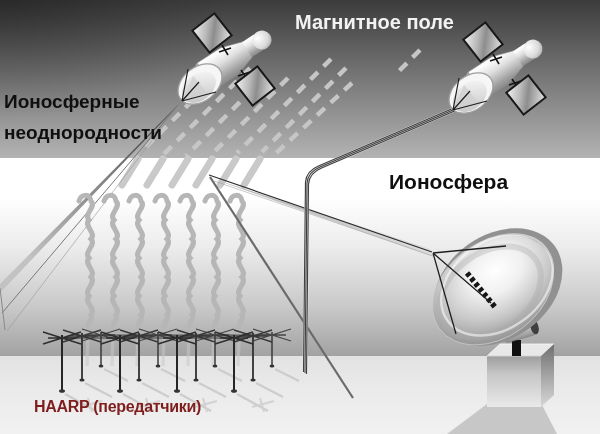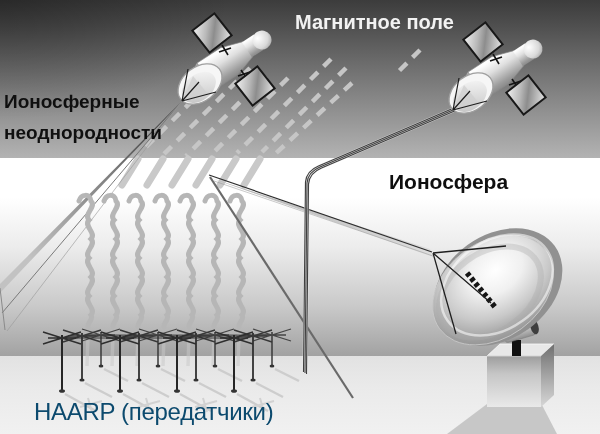--- a/index.html
+++ b/index.html
@@ -5,21 +5,21 @@
   html,body{margin:0;padding:0;background:#222;}
   .stage{
     position:relative;width:600px;height:434px;overflow:hidden;
     font-family:"Liberation Sans",sans-serif;background:#fff;
   }
   .stage svg{position:absolute;left:0;top:0;}
   .label{position:absolute;white-space:nowrap;}
   .lbl-magnetic{left:295px;top:11px;font-size:20px;font-weight:bold;color:#f2f2f2;}
   .lbl-irreg{left:4px;top:86px;font-size:19px;font-weight:bold;color:#0f0f0f;line-height:31px;}
   .lbl-ionosphere{left:389px;top:170px;font-size:21px;font-weight:bold;color:#0f0f0f;}
-  .lbl-haarp{left:34px;top:398px;font-size:24px;font-weight:normal;color:#0c4a6e;letter-spacing:-0.3px;}
+  .lbl-haarp{left:34px;top:398px;font-size:16px;font-weight:bold;color:#7f1d1d;letter-spacing:-0.3px;}
 </style>
 </head>
 <body>
 
 <div class="stage">
 
 <svg width="600" height="434" viewBox="0 0 600 434">
   <defs>
     <linearGradient id="skyGrad" x1="0" y1="0" x2="0" y2="1">
       <stop offset="0" stop-color="#3c3c3c"></stop>

